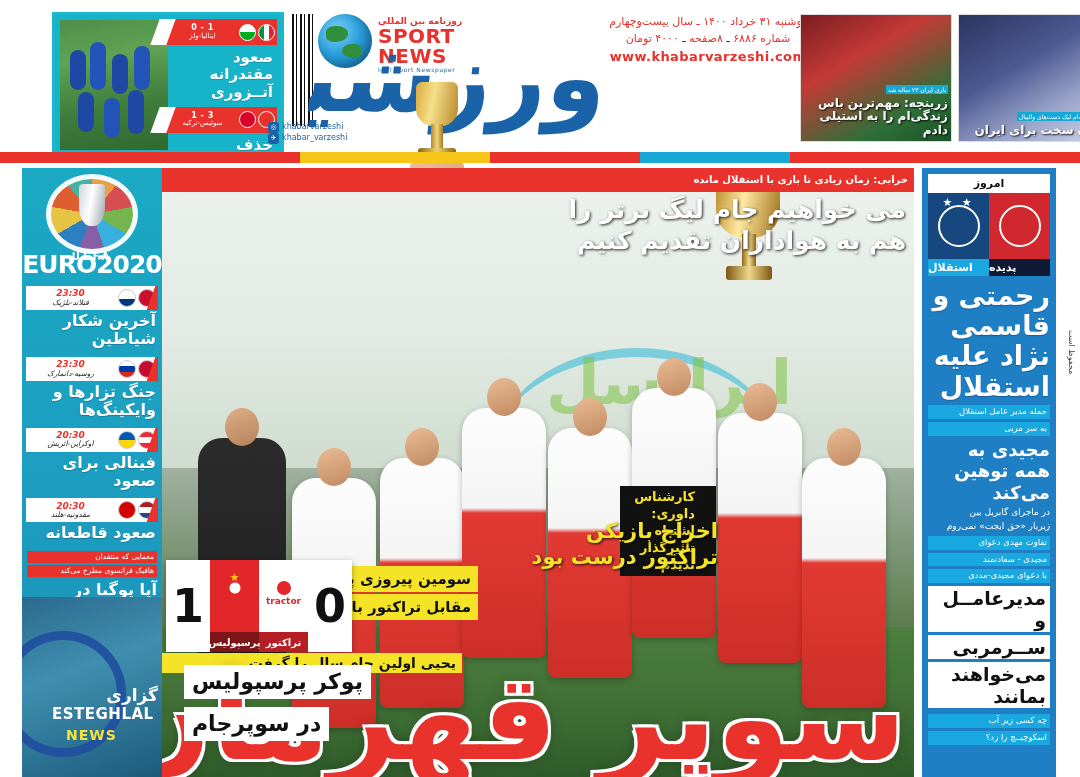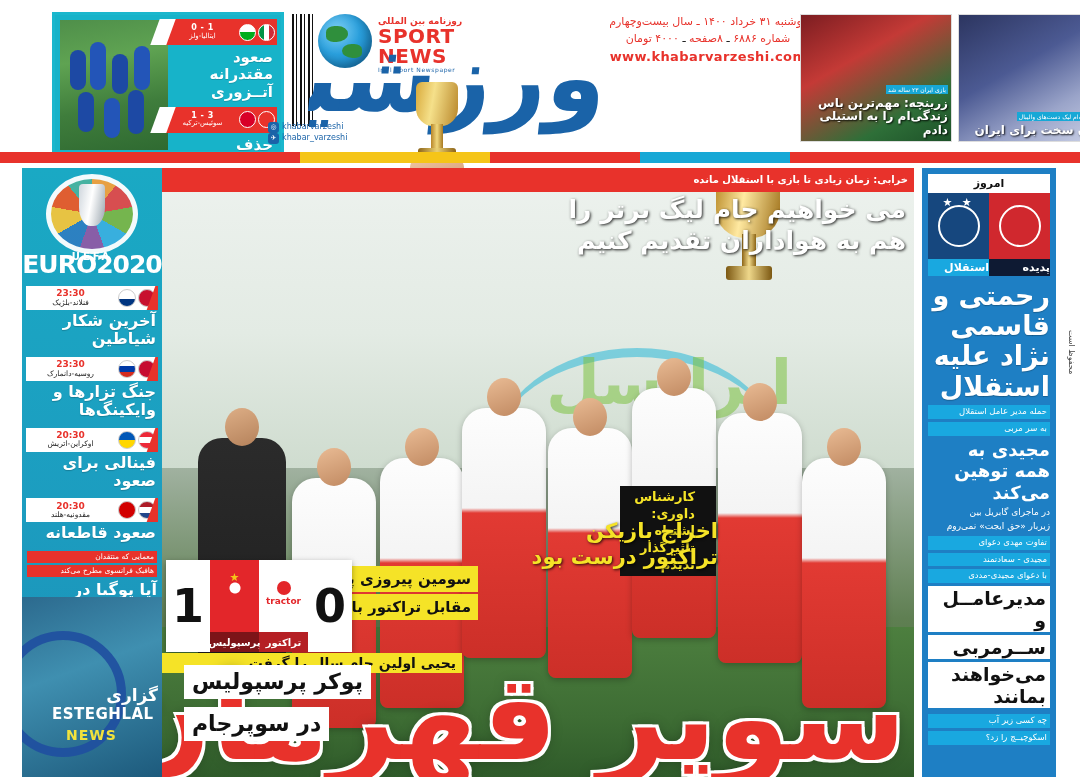--- a/index.html
+++ b/index.html
@@ -109,21 +109,21 @@
                           #f2c53d 240deg 280deg,#ea5b2a 280deg 320deg,#49b3a0 320deg 360deg); }
   .euro-cup { position:absolute; left:50%; transform:translateX(-50%); top:16px; width:26px; height:42px;
               background:linear-gradient(100deg,#cfd6dd,#ffffff 45%,#9aa5ae); border-radius:4px 4px 45% 45%; }
   .euro-word { position:absolute; left:0; right:0; top:84px; text-align:center; direction:ltr;
                font-size:25px; font-weight:bold; color:#fff; letter-spacing:-1px; line-height:1; }
   .euro-uefa { position:absolute; left:0; right:0; top:74px; text-align:center; direction:ltr;
                font-size:10px; font-weight:bold; color:#fff; letter-spacing:3px;margin-top:9px; }
 
   .fx { margin:0 4px 4px; }
   .fx-bar { position:relative; height:24px; background:#fff; display:flex; align-items:center;
-            padding-right:2px; overflow:hidden; }
+            padding-right:2px; overflow:hidden;font-style:italic; }
   .fx-bar:after { content:""; position:absolute; right:-7px; top:0; width:14px; height:24px;
                   background:#e8322b; transform:skewX(-20deg); }
   .fx-flags { display:flex; gap:2px; margin-left:3px; }
   .fx-fl { width:18px; height:18px; border-radius:50%; overflow:hidden; border:1px solid #ccc; position:relative; }
   .fx-meta { flex:1; text-align:center; line-height:1.05; }
   .fx-time { font-size:9px; font-weight:bold; color:#e8322b; display:block; }
   .fx-teams { font-size:7.5px; color:#222; display:block; }
   .fx-title { color:#fff; font-size:16px; font-weight:bold; line-height:1.15; padding:2px 2px 4px;
               text-align:right; text-shadow:0 1px 1px rgba(0,0,0,.2); }
 
@@ -214,21 +214,21 @@
   .mt-row { display:flex; height:66px; }
   .mt-half { flex:1; position:relative; display:flex; align-items:center; justify-content:center; }
   .mt-half.a { background:#d0282e; }
   .mt-half.b { background:#16477e; }
   .crest-pad { width:42px; height:42px; border-radius:50%; background:#d0282e;
                border:2px solid #fff; }
   .crest-est { width:42px; height:42px; border-radius:50%; background:#16477e;
                border:2px solid #fff; }
   .stars { position:absolute; top:3px; left:0; right:0; text-align:center; color:#fff; font-size:11px; letter-spacing:3px; }
   .mt-names { display:flex; }
-  .mt-name { flex:1; text-align:right; font-size:11px; font-weight:bold; color:#fff; padding:2px 0; }
+  .mt-name { flex:1; text-align:left; font-size:11px; font-weight:bold; color:#fff; padding:2px 0; }
   .mt-name.a { background:#0e1a33; }
   .mt-name.b { background:#19a8e0; }
   .mt-time { text-align:center; font-size:26px; font-weight:bold; color:#111; padding:1px 0 4px; }
 
   .rs-head { color:#ffffff; font-size:27px; font-weight:bold; line-height:1.12; padding:5px 6px 0;
              text-align:right; text-shadow:0 1px 1px rgba(0,0,0,.25); }
   .rs-kicker { display:block; background:#19a8e0; color:#fff; font-size:8.5px; line-height:1.4;
                margin:3px 6px 0; padding:1px 3px; }
   .rs-sub { color:#fff; font-size:18px; font-weight:bold; line-height:1.2; padding:3px 6px 0; text-align:right; }
   .rs-note { color:#fff; font-size:9px; line-height:1.4; padding:2px 6px 0; text-align:right; }

